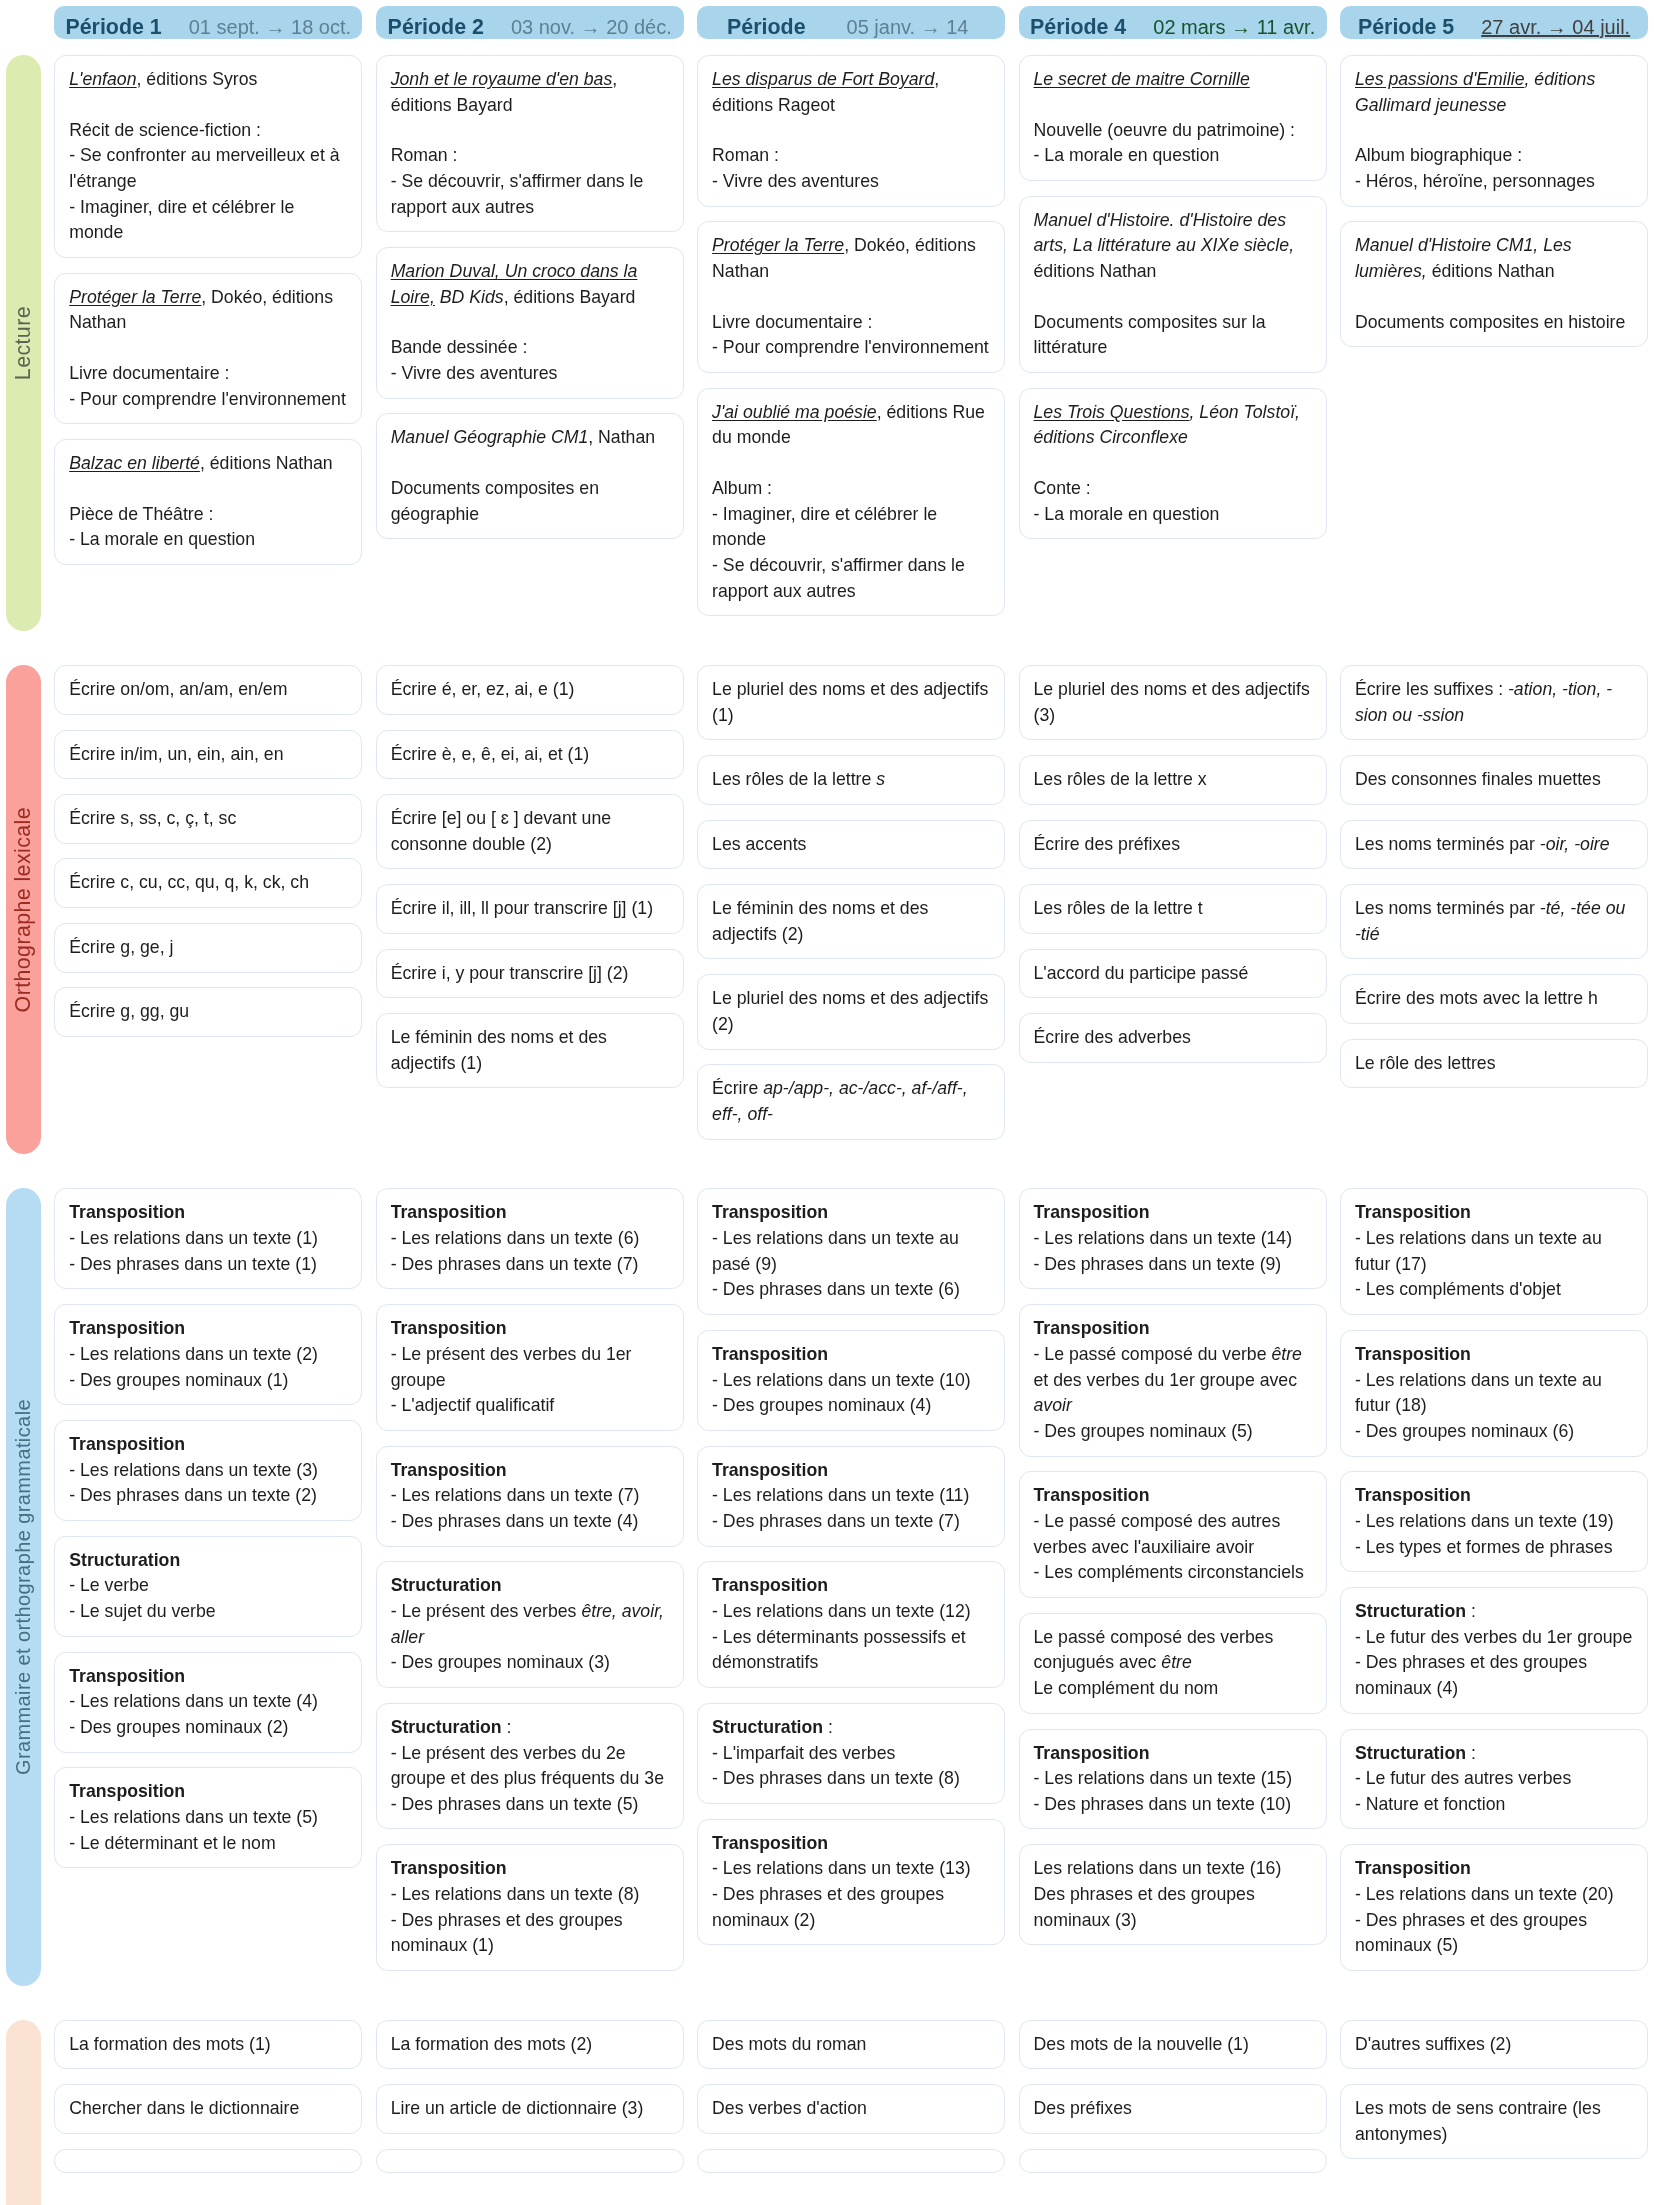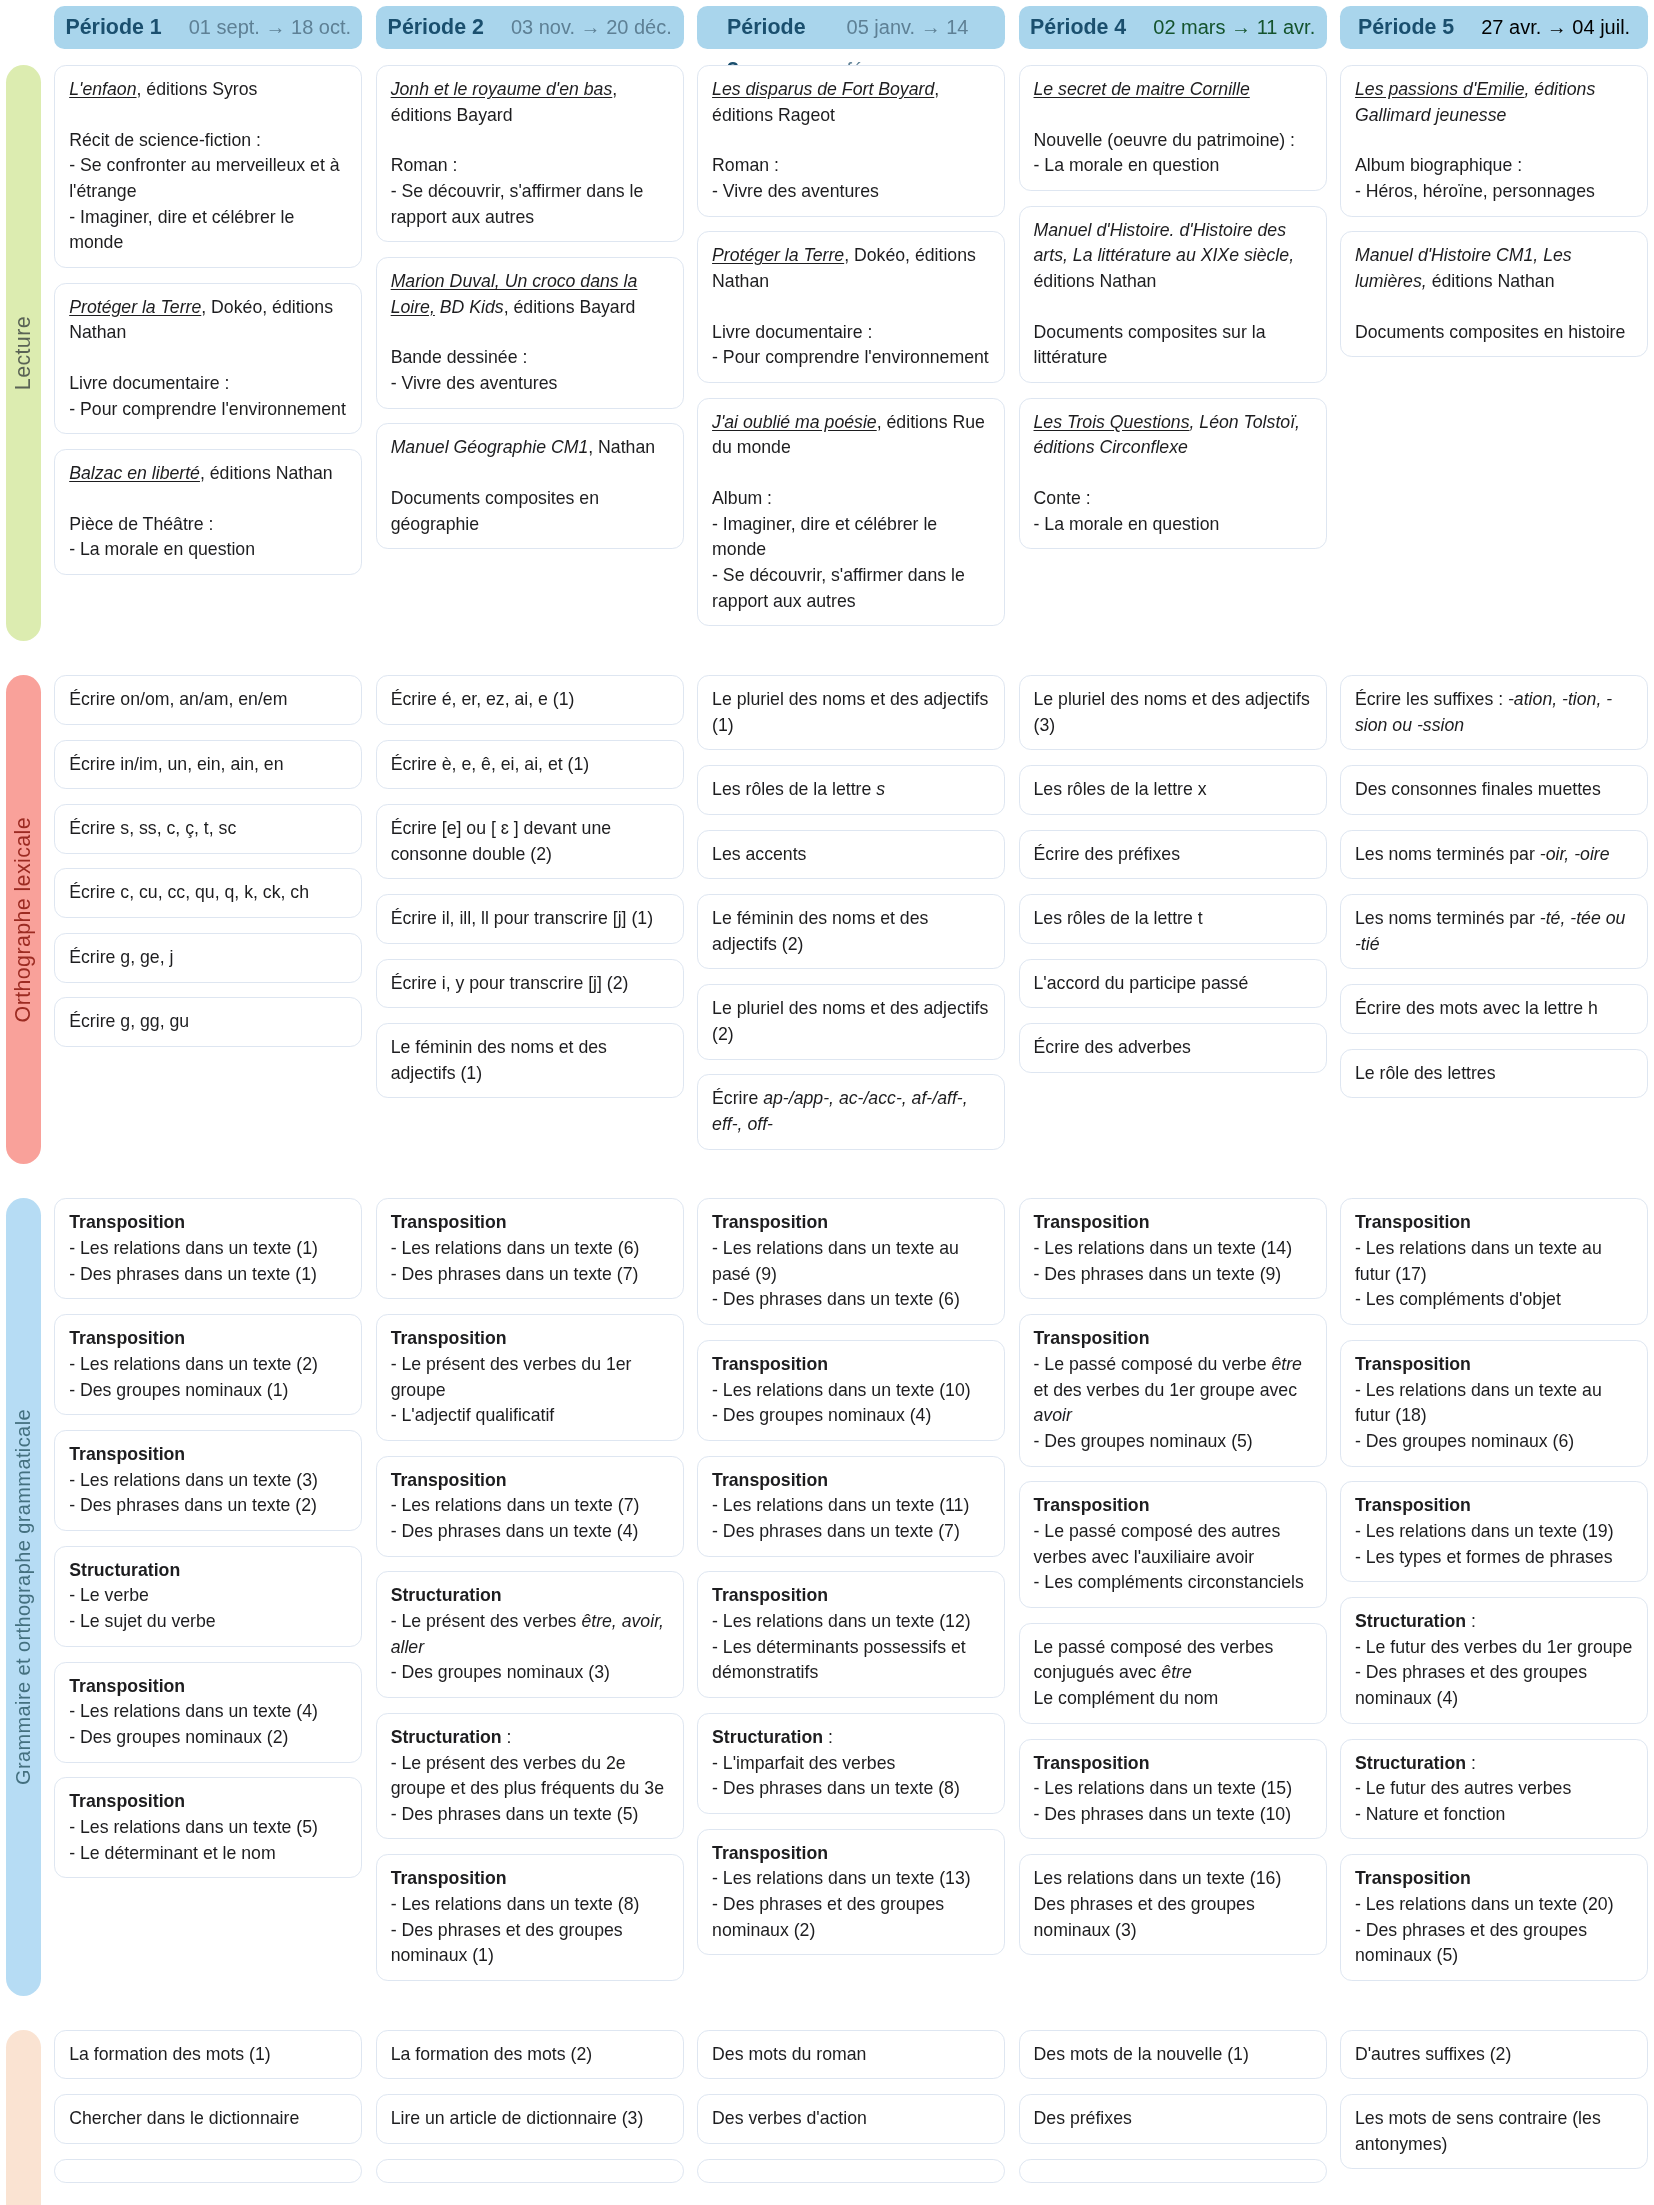--- a/index.html
+++ b/index.html
@@ -9,21 +9,21 @@
     color:#1d1d1f;
   }
   .wrap{padding:5.9px 5.9px 0 5.9px;}
   .grid{
     display:grid;
     grid-template-columns:35px repeat(5,1fr);
     column-gap:13.3px;
   }
   .header-grid{margin-bottom:16px;}
   .pill{
-    height:43px;border-radius:10.3px;
+    height:33px;border-radius:10.3px;
     display:flex;align-items:baseline;justify-content:center;
     gap:27px;padding-top:0;line-height:43px;
   }
   .pill .p-name{font-weight:bold;font-size:21.4px;}
   .pill .p-dates{font-size:20px;}
   .sections-grid{row-gap:34px;}
   .strip{
     border-radius:17.7px;
     display:flex;align-items:center;justify-content:center;
     min-height:221px;
@@ -69,21 +69,21 @@
       <div class="pill" style="background: rgb(169, 213, 236); padding-left: 30px;">
         <span class="p-name" style="color: rgb(26, 79, 110);">Période 3</span>
         <span class="p-dates" style="color: rgb(94, 128, 149);">05 janv. → 14 févr.</span>
       </div>
       <div class="pill" style="background: rgb(169, 213, 236);">
         <span class="p-name" style="color: rgb(26, 79, 110);">Période 4</span>
         <span class="p-dates" style="color: #14532d;">02 mars → 11 avr.</span>
       </div>
       <div class="pill" style="background: rgb(169, 213, 236);">
         <span class="p-name" style="color: rgb(26, 79, 110);">Période 5</span>
-        <span class="p-dates" style="color: #000000;">27 avr. → 04 juil.</span>
+        <span class="p-dates" style="color: #404040; text-decoration: underline;">27 avr. → 04 juil.</span>
       </div>
     </div>
   <div class="grid sections-grid" id="sections">
       <div class="strip" style="background: rgb(220, 236, 176);">
         <span style="color: rgb(90, 99, 85);">Lecture</span>
       </div>
       <div class="col">
         <div class="card">
           <div class="line"><span class="i u">L'enfaon</span><span>, éditions Syros</span></div>
           <div class="blank"></div>

